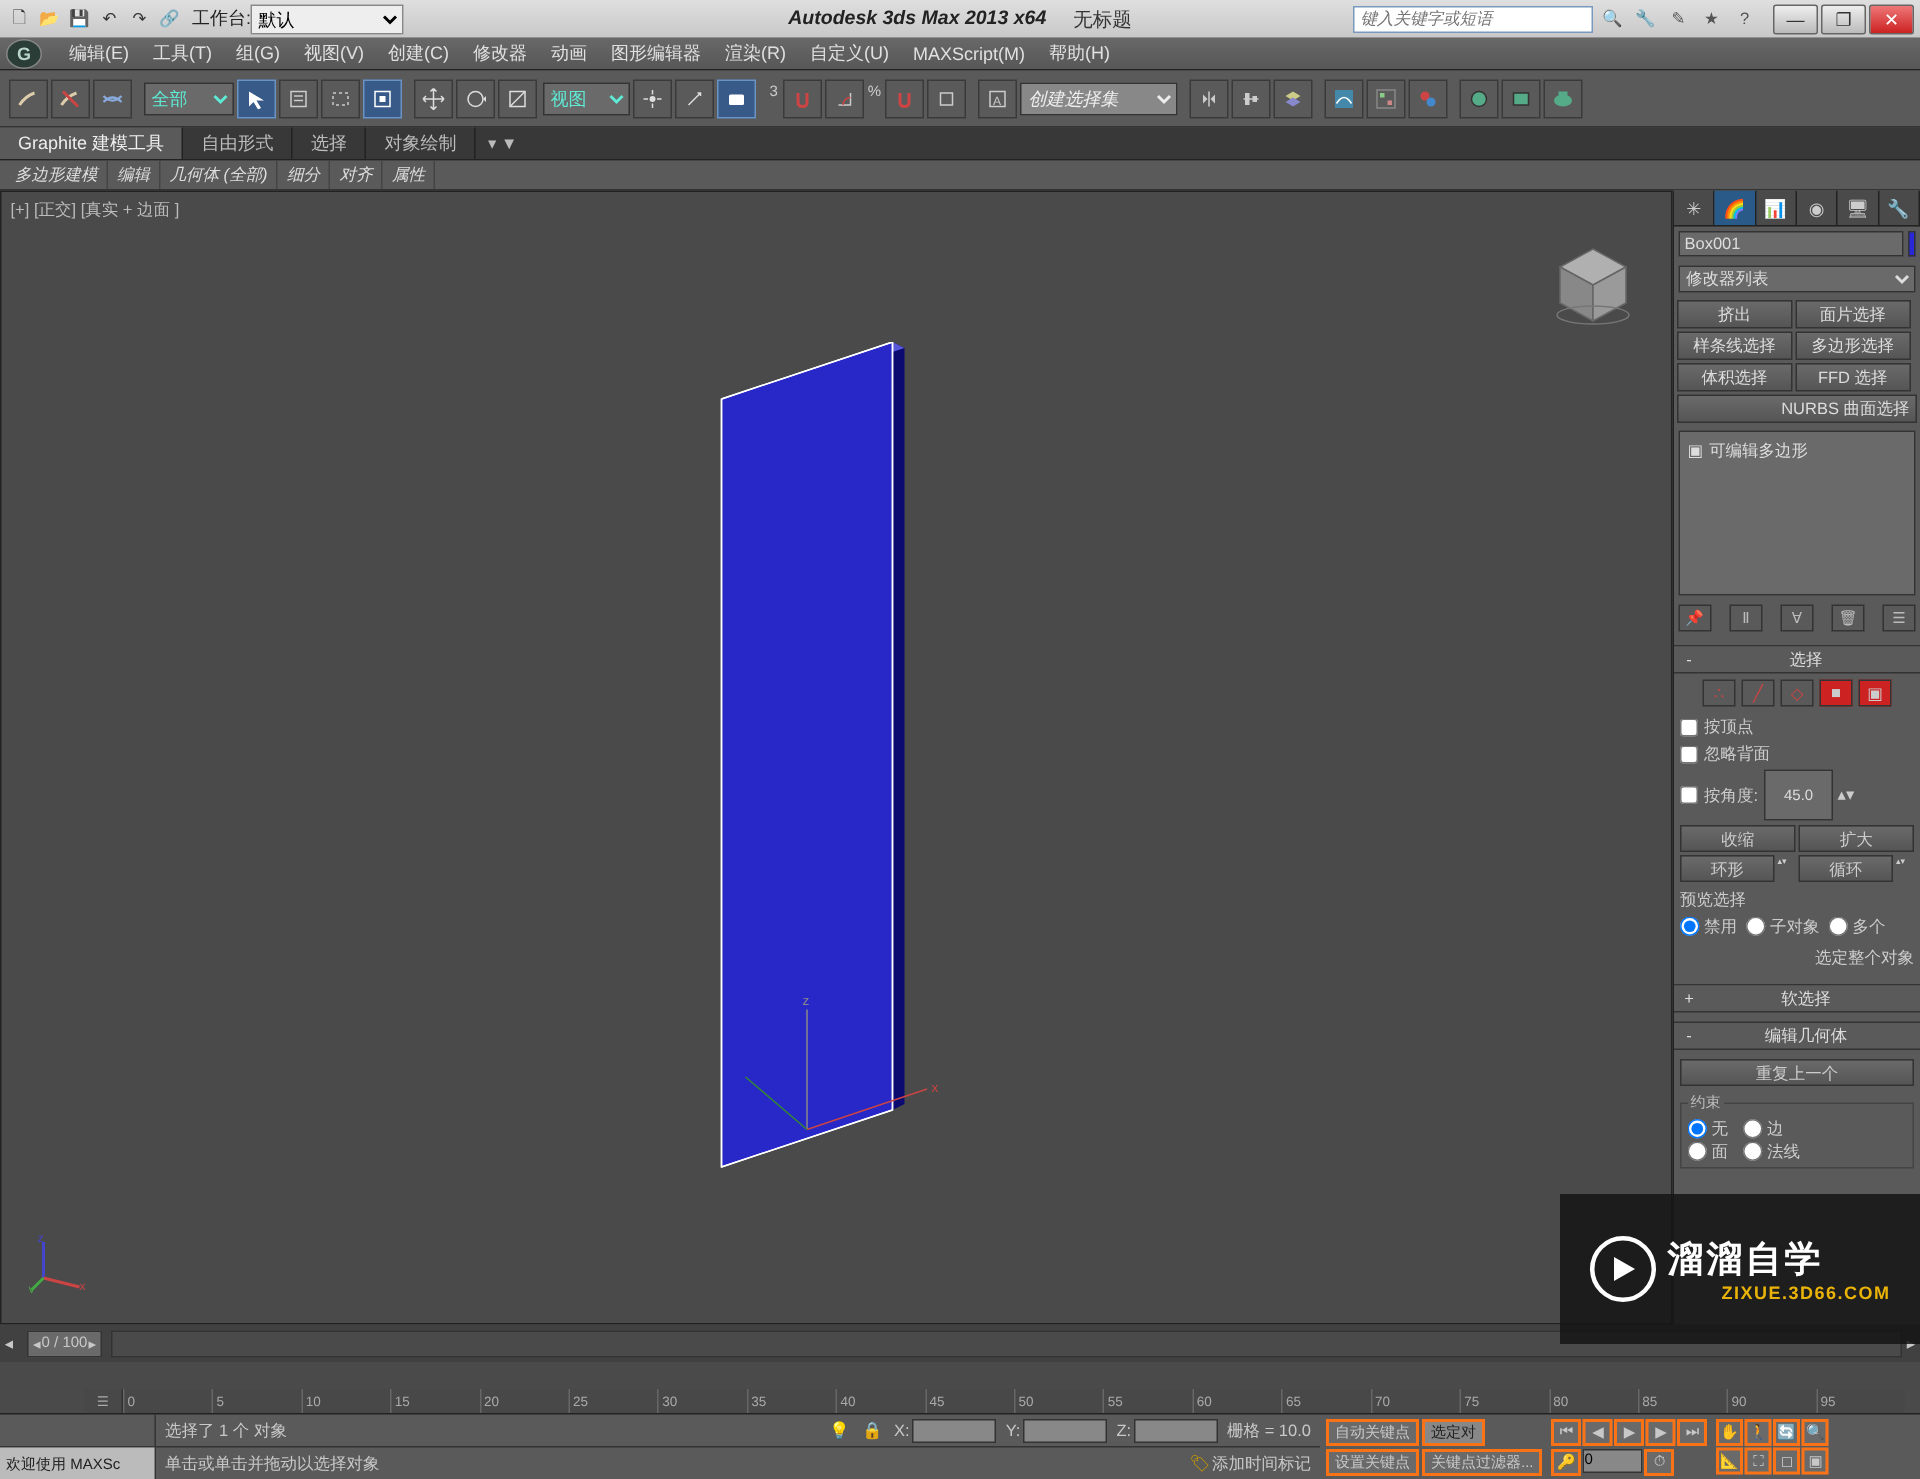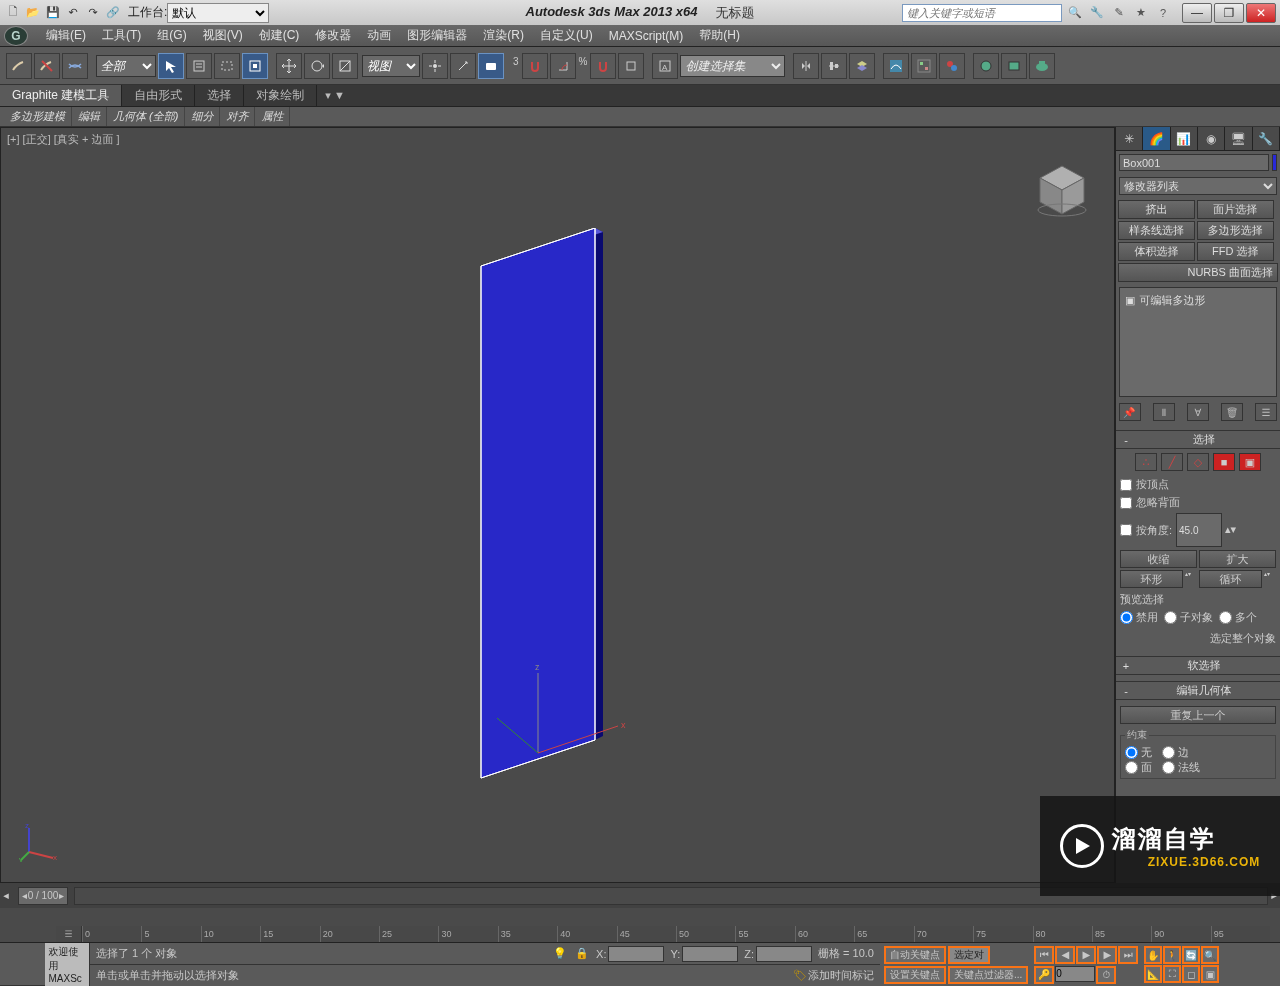--- a/index.html
+++ b/index.html
@@ -23,21 +23,21 @@
 
 .menubar { height: 22px; background: linear-gradient(#686868,#575757); display:flex; align-items:center; padding: 0 4px; border-bottom:1px solid #222; }
 .menubar .appico { width: 24px; height: 20px; background:#2a3d36; border:1px solid #888; border-radius:50%; display:flex; align-items:center; justify-content:center; color:#b8d4cc; font-size:12px; font-weight:bold; margin-right:10px; }
 .menubar .mitem { padding: 0 8px; color:#e0e0e0; font-size:12px; height:100%; display:flex; align-items:center; }
 
 
 .maintb { height: 38px; background:#5a5a5a; border-bottom:1px solid #333; display:flex; align-items:center; padding:0 6px; gap:2px; }
 .maintb .tbtn { width:26px; height:26px; display:flex; align-items:center; justify-content:center; border:1px solid #3a3a3a; background:#5a5a5a; color:#ccc; font-size:14px; }
 .maintb .tbtn.active { background:#385a88; border-color:#6a92c2; }
 .maintb .sep { width:4px; }
-.maintb select { height:22px; background:#6a6a6a; color:#ffffff; border:1px solid #333; font-size:12px;font-style:italic; }
+.maintb select { height:22px; background:#6a6a6a; color:#5eead4; border:1px solid #333; font-size:12px; }
 .maintb .sel1{ width:60px; }
 .maintb .sel2{ width:58px; margin-left:2px;}
 .maintb .sel3{ width:105px; background:#888; color:#eee; font-style:italic;}
 .maintb .snaptxt { font-size:10px; color:#ccc; margin: 0 1px; position:relative; top:-4px;}
 
 
 .ribbon { height: 22px; background:#383838; border-bottom:1px solid #222; display:flex; align-items:stretch; }
 .ribbon .tab { padding: 0 12px; display:flex; align-items:center; font-size:12px; color:#bbb; border-right:1px solid #222; }
 .ribbon .tab.active { background:#5a5a5a; color:#eee; }
 .ribbon .exp { padding:0 8px; display:flex; align-items:center; color:#bbb;}
@@ -79,36 +79,36 @@
 .rollhead .pm { width:12px; text-align:center; }
 .rollhead .rt { flex:1; text-align:center; }
 .rollbody { padding:4px; font-size:11px; color:#ccc;}
 .rollbody .selicons { display:flex; gap:4px; justify-content:center; margin-bottom:6px;}
 .rollbody .selicons .si{width:22px;height:18px;border:1px solid #333;display:flex;align-items:center;justify-content:center;}
 .rollbody .chk { display:flex; align-items:center; gap:4px; margin:3px 0;}
 .rollbody .chk input[type=checkbox]{width:12px;height:12px;}
 .rollbody .btnrow{display:flex;gap:2px;margin:2px 0;}
 .rollbody .btnrow .b{flex:1;height:18px;background:linear-gradient(#6a6a6a,#555);border:1px solid #333;display:flex;align-items:center;justify-content:center;}
 .rollbody .spnbox{display:flex;align-items:center;gap:3px;}
-.rollbody .spnbox input{width:46px;height:15px;background:#6a6a6a;border:1px solid #333;color:#ddd;font-size:10px;padding:16px 2px;}
+.rollbody .spnbox input{width:46px;height:15px;background:#6a6a6a;border:1px solid #333;color:#ddd;font-size:10px;padding:16px 2px;text-align:center;}
 .rollbody .spnbox .spn{width:12px;height:15px;display:flex;flex-direction:column;}
 .rollbody .radio{display:flex;align-items:center;gap:3px;}
 .rollbody fieldset{border:1px solid #444;padding:3px 4px;margin:4px 0;}
 .rollbody fieldset legend{font-size:10px;color:#bbb;padding:0 2px;}
 
 
 .timeline { position:absolute; left:0; right:0; bottom:78px; height:25px; background:#414141; display:flex; align-items:center; }
 .timeline .tslider { width:50px; height:18px; background:#6a6a6a; border:1px solid #333; margin:0 6px; display:flex; align-items:center; justify-content:space-between; padding:0 3px; font-size:10px;}
 .timeline .tbar { flex:1; height:18px; background:#4a4a4a; border:1px solid #333; position:relative;}
 .timeticks { position:absolute; left:56px; right:10px; bottom:44px; height:16px; background:#484848; display:flex; font-size:9px; color:#aaa;}
 .timeticks .tick{flex:1;border-left:1px solid #666;padding-left:2px;display:flex;align-items:center;}
 
 
 .statusbar { position:absolute; left:0; right:0; bottom:0; height:44px; background:#5a5a5a; border-top:1px solid #222; display:flex;}
-.statusbar .sb-left{width:90px;border-right:1px solid #333;display:flex;flex-direction:row;}
+.statusbar .sb-left{width:104px;border-right:1px solid #333;display:flex;flex-direction:column;}
 .statusbar .sb-left .sel{flex:1;border-bottom:1px solid #333;display:flex;align-items:center;padding:0 4px;font-size:10px;}
 .statusbar .sb-left .prompt{flex:1;display:flex;align-items:center;padding:0 4px;font-size:10px;background:#bbb;color:#222;}
 .statusbar .sb-mid{flex:1;display:flex;flex-direction:column;}
 .statusbar .sb-mid .row1{height:22px;display:flex;align-items:center;border-bottom:1px solid #333;padding:0 6px;gap:6px;}
 .statusbar .sb-mid .row2{flex:1;display:flex;align-items:center;padding:0 6px;}
 .statusbar .coord{display:flex;align-items:center;gap:2px;}
 .statusbar .coord input{width:56px;height:16px;background:#888;border:1px solid #333;font-size:10px;}
 .statusbar .grid{margin-left:auto;font-size:11px;}
 .statusbar .sb-right{width:400px;display:flex;align-items:center;padding:0 4px;gap:2px;}
 .statusbar .animbtn{height:18px;padding:0 4px;background:#6a6a6a;border:2px solid #f97316;font-size:10px;display:flex;align-items:center;}

